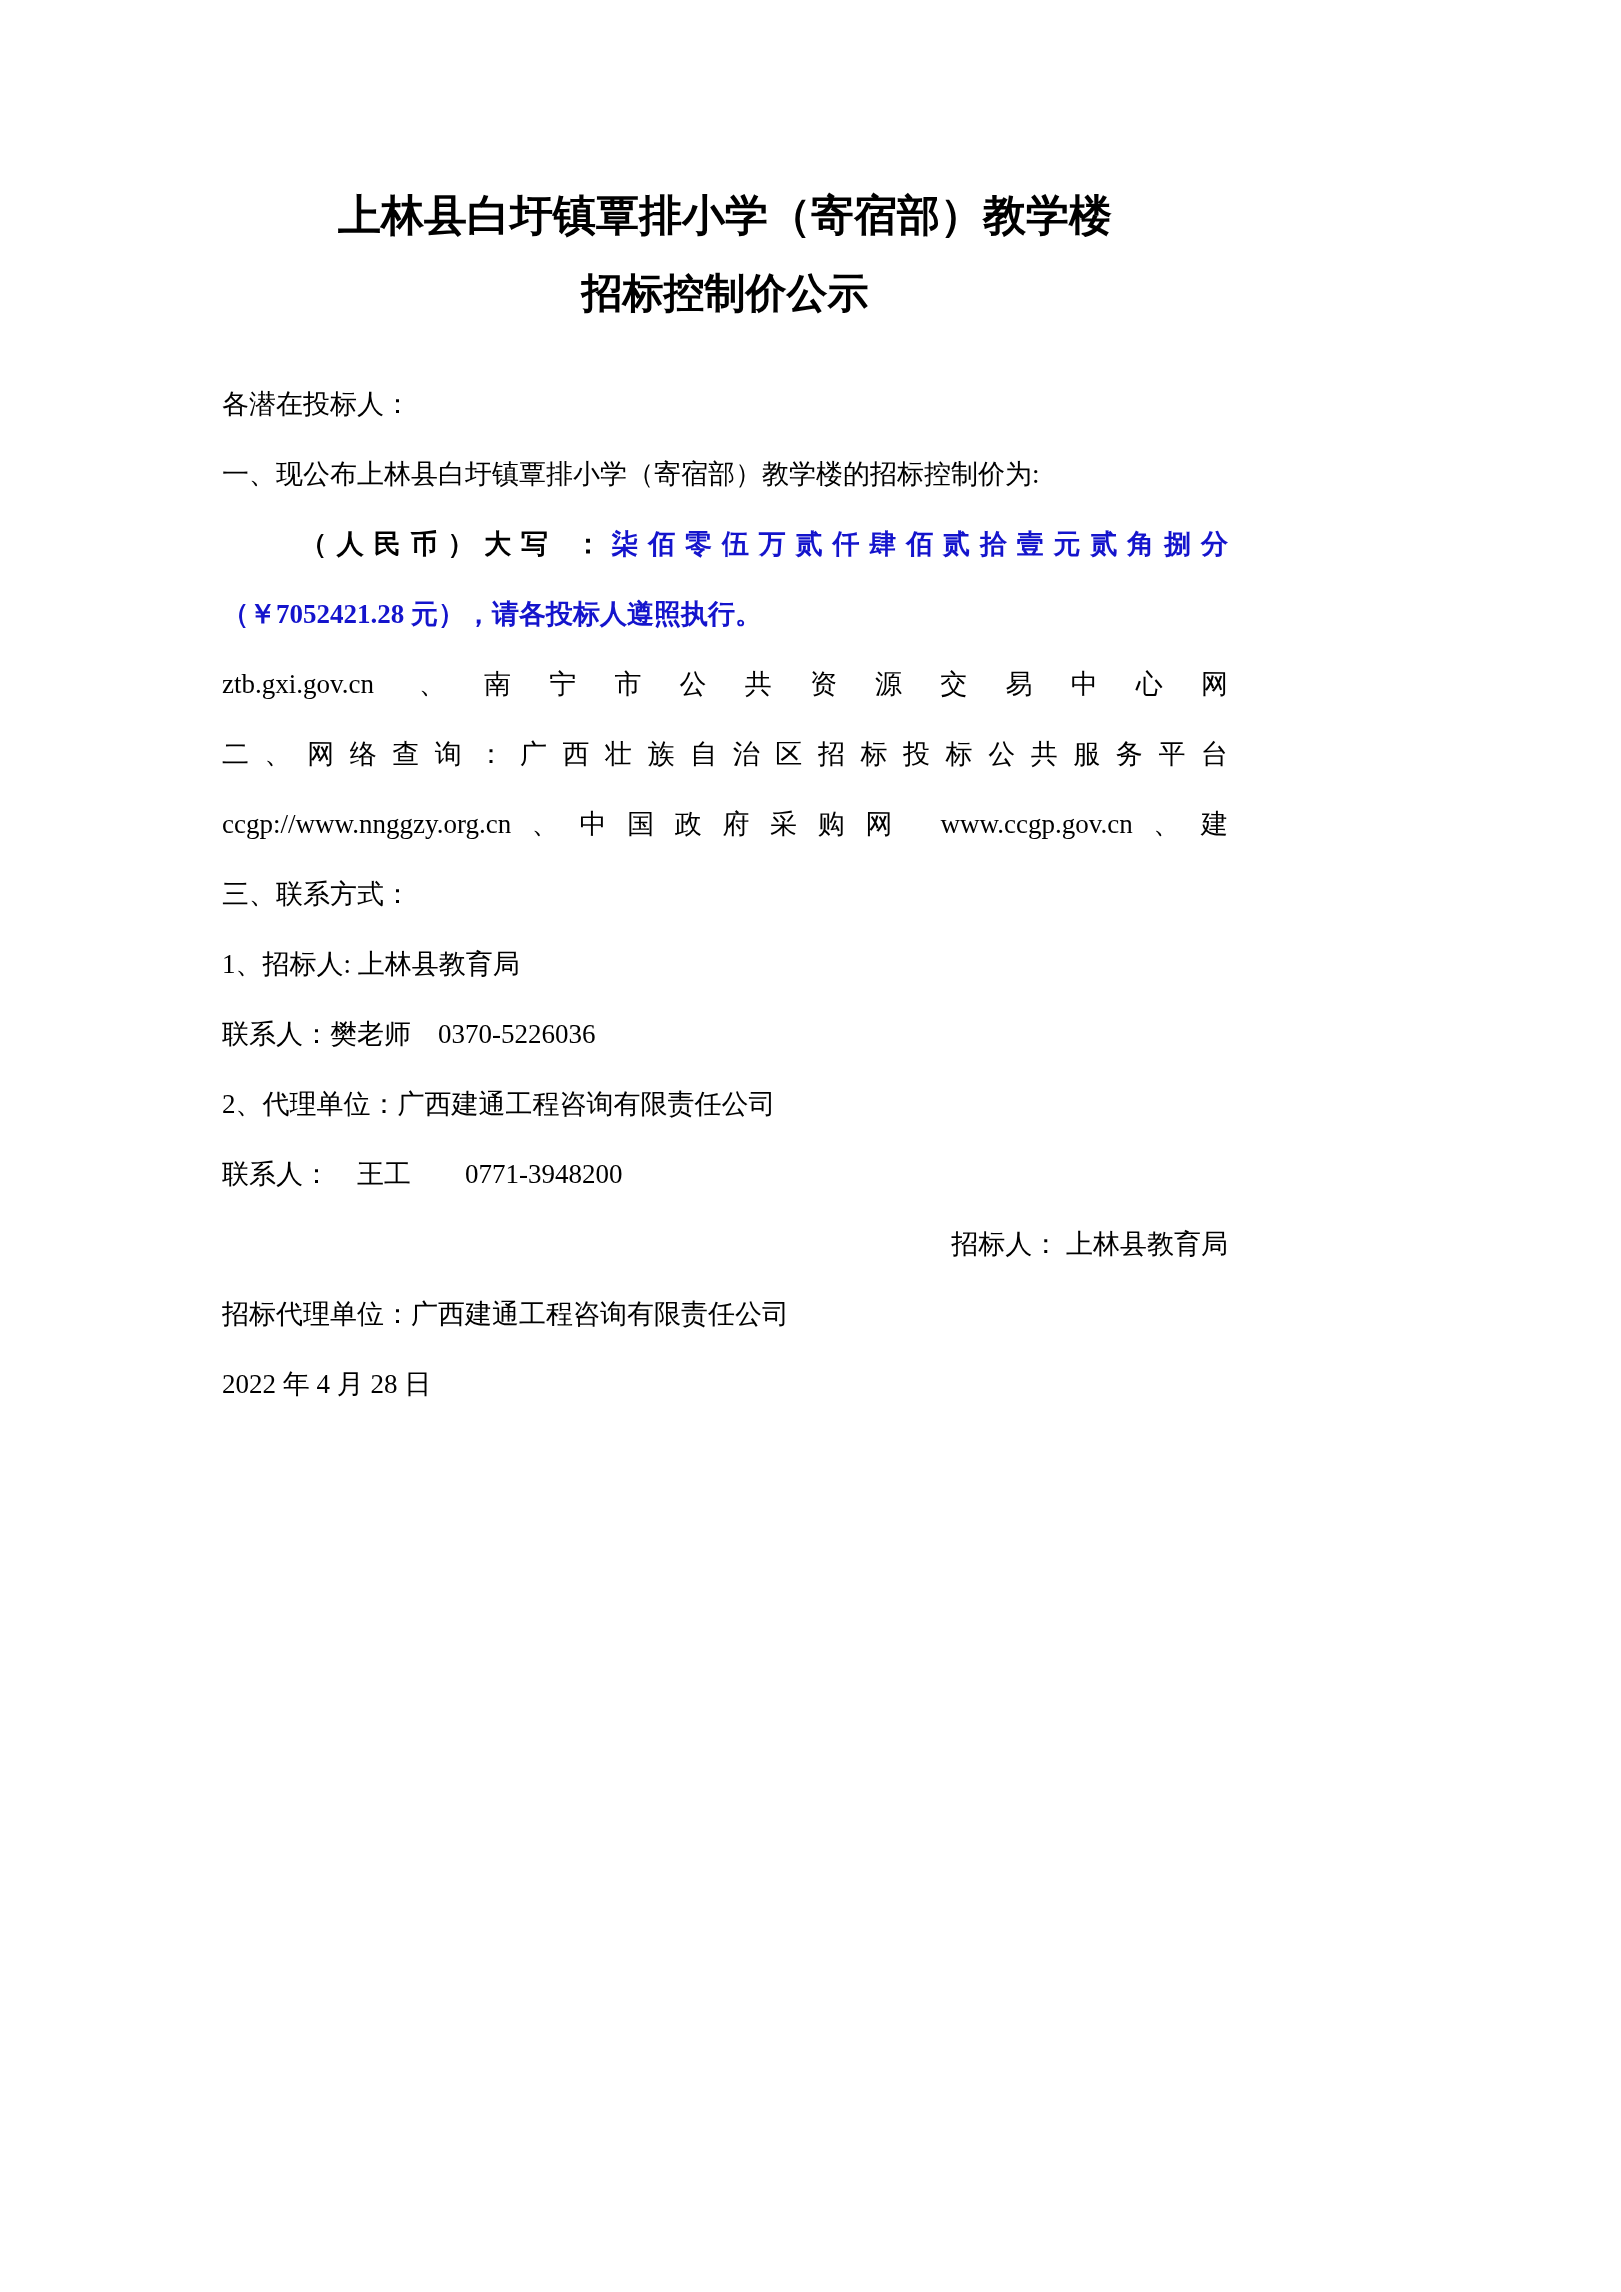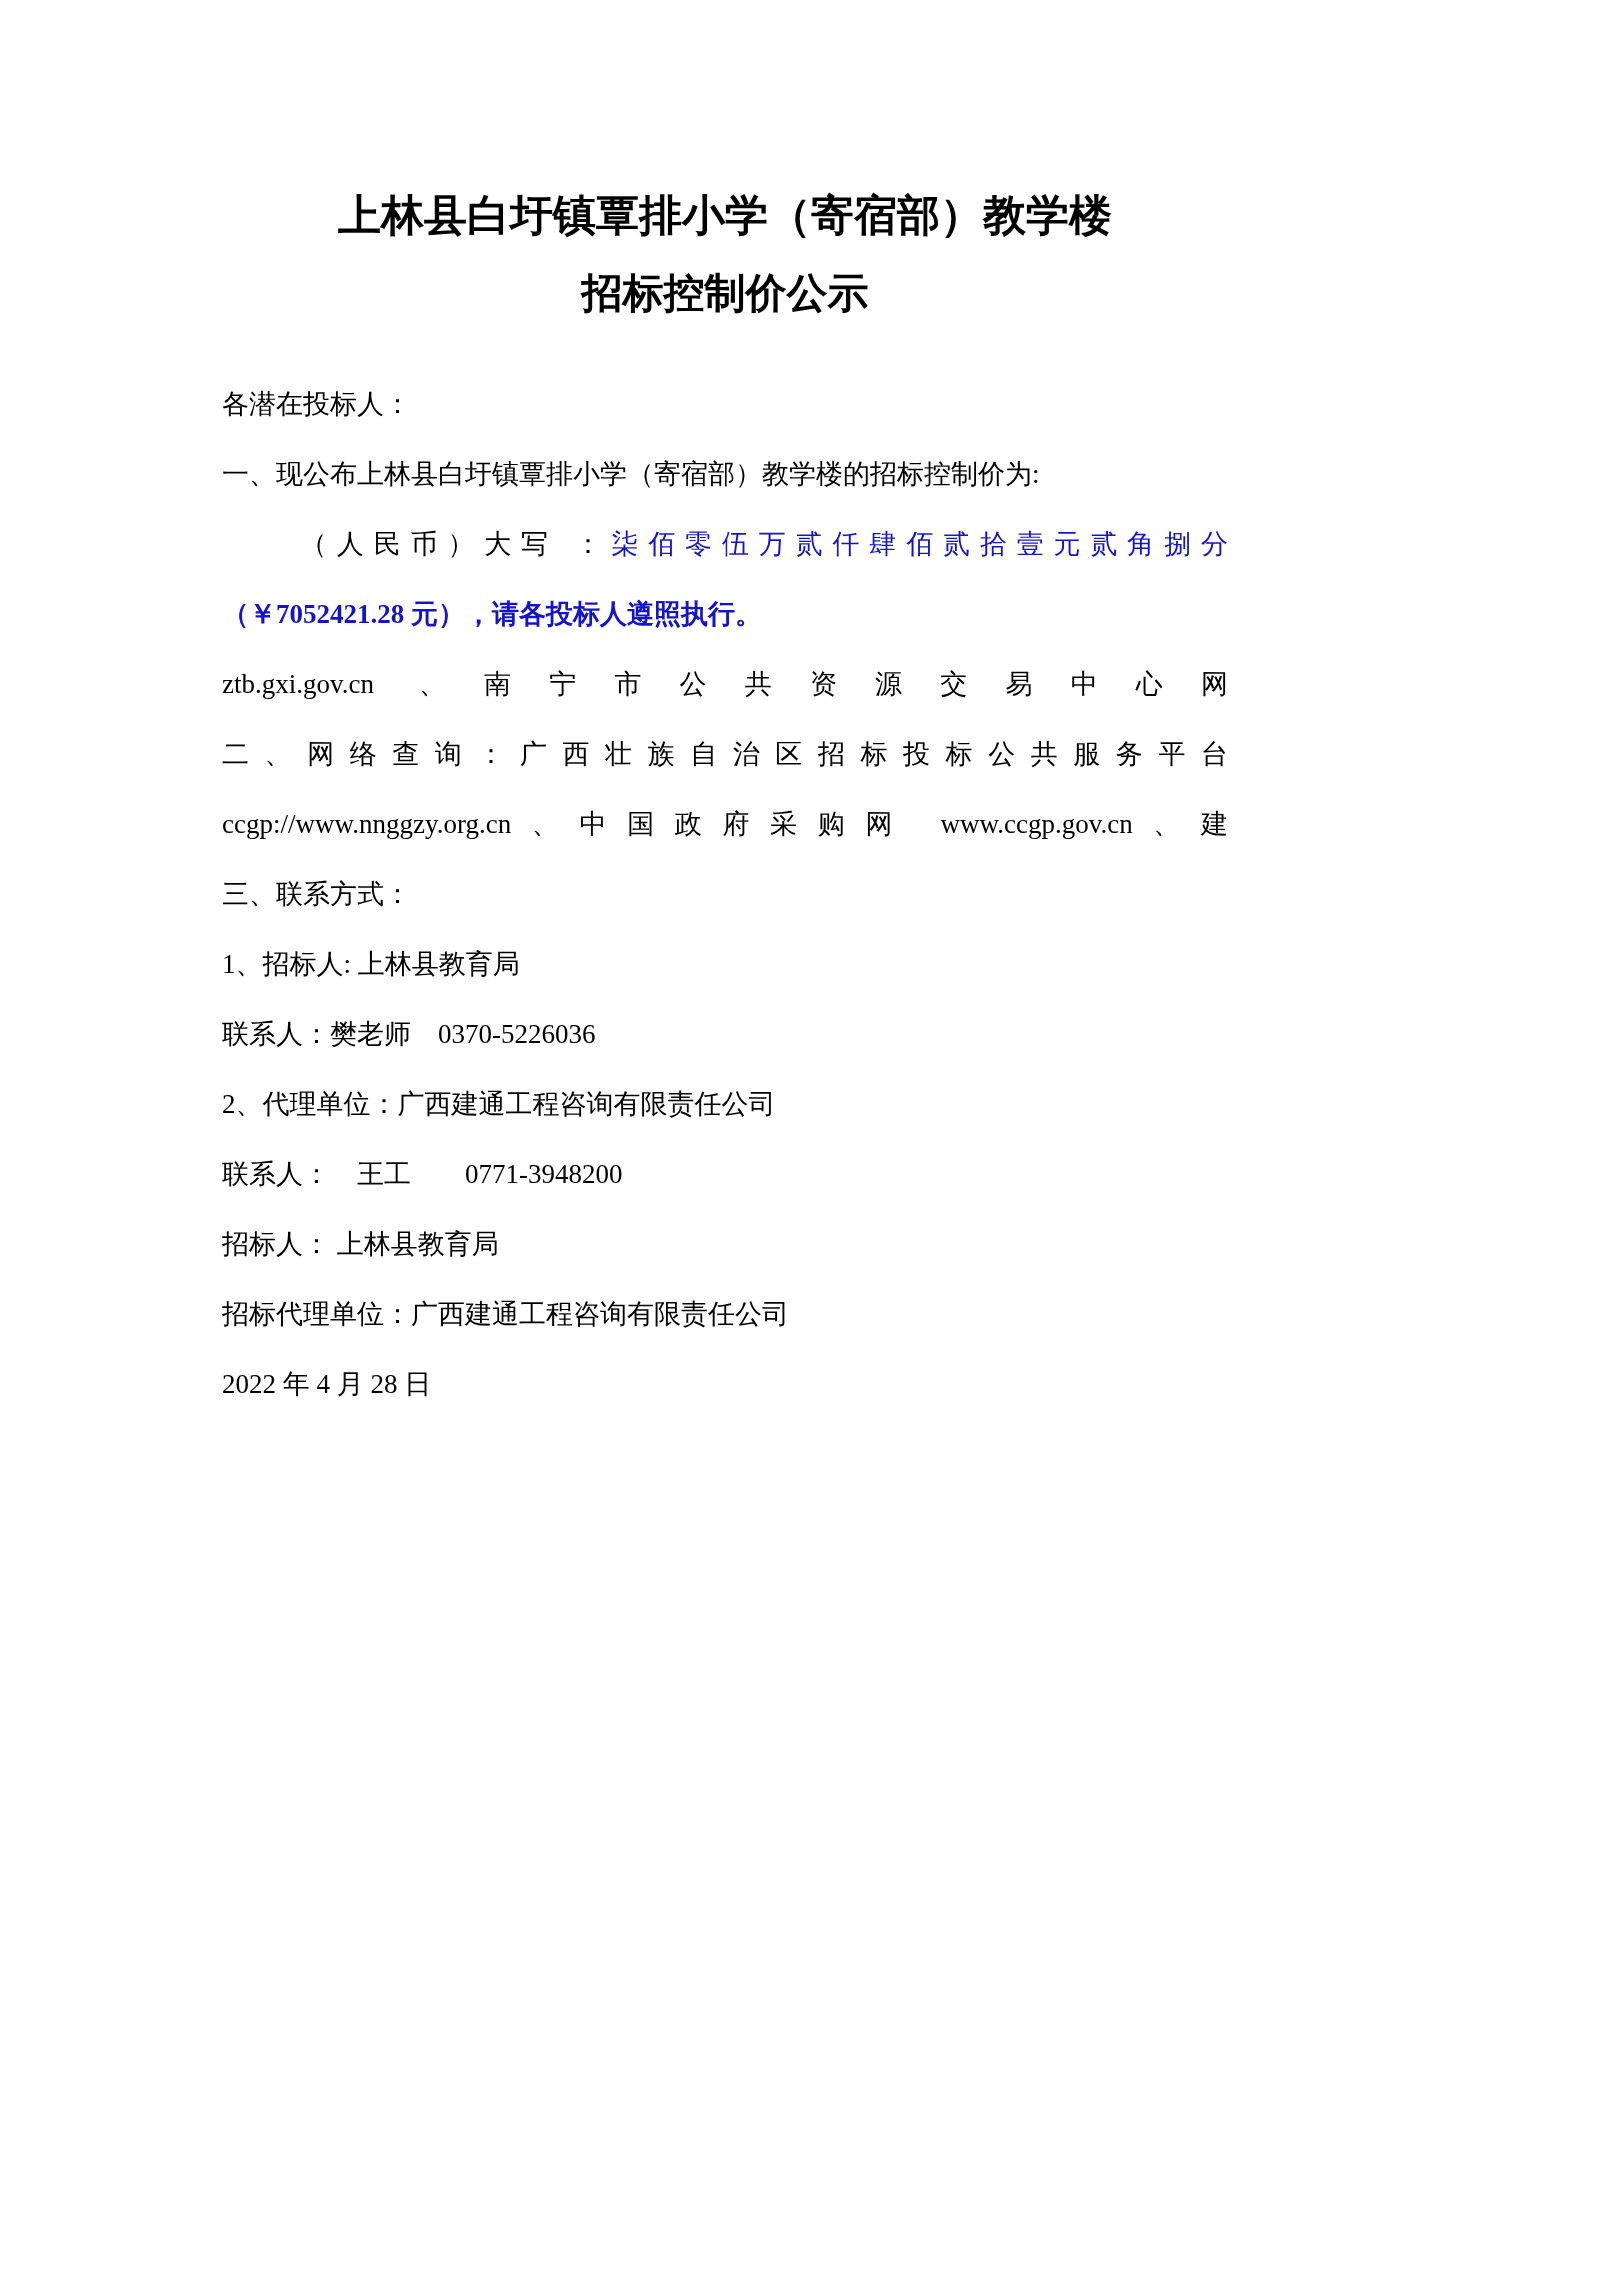--- a/index.html
+++ b/index.html
@@ -35,28 +35,28 @@
     margin-top:53px;
     font-size:27px;
     line-height:70px;
   }
   .body-block p{margin:0;}
   .jline{
     text-align:justify;
     text-align-last:justify;
   }
   .price-line{
-    font-weight:normal;
+    font-weight:bold;
     text-indent:78px;
     text-align:justify;
     text-align-last:justify;
   }
   .blue{color:var(--accent,#1414CC);}
   .bold{font-weight:bold;}
-  .sign-tenderer{margin:118px 0 0 563px;}
+  .sign-tenderer{margin:118px 0 0 563px;text-align:right;}
   .sign-agency{margin:72px 0 0 331px;}
   .sign-date{margin:62px 0 0 629px;}
 </style>
 </head>
 <body>
 
 <div class="page">
   <div class="content">
 
     <h1 class="title">上林县白圩镇覃排小学（寄宿部）教学楼</h1>

